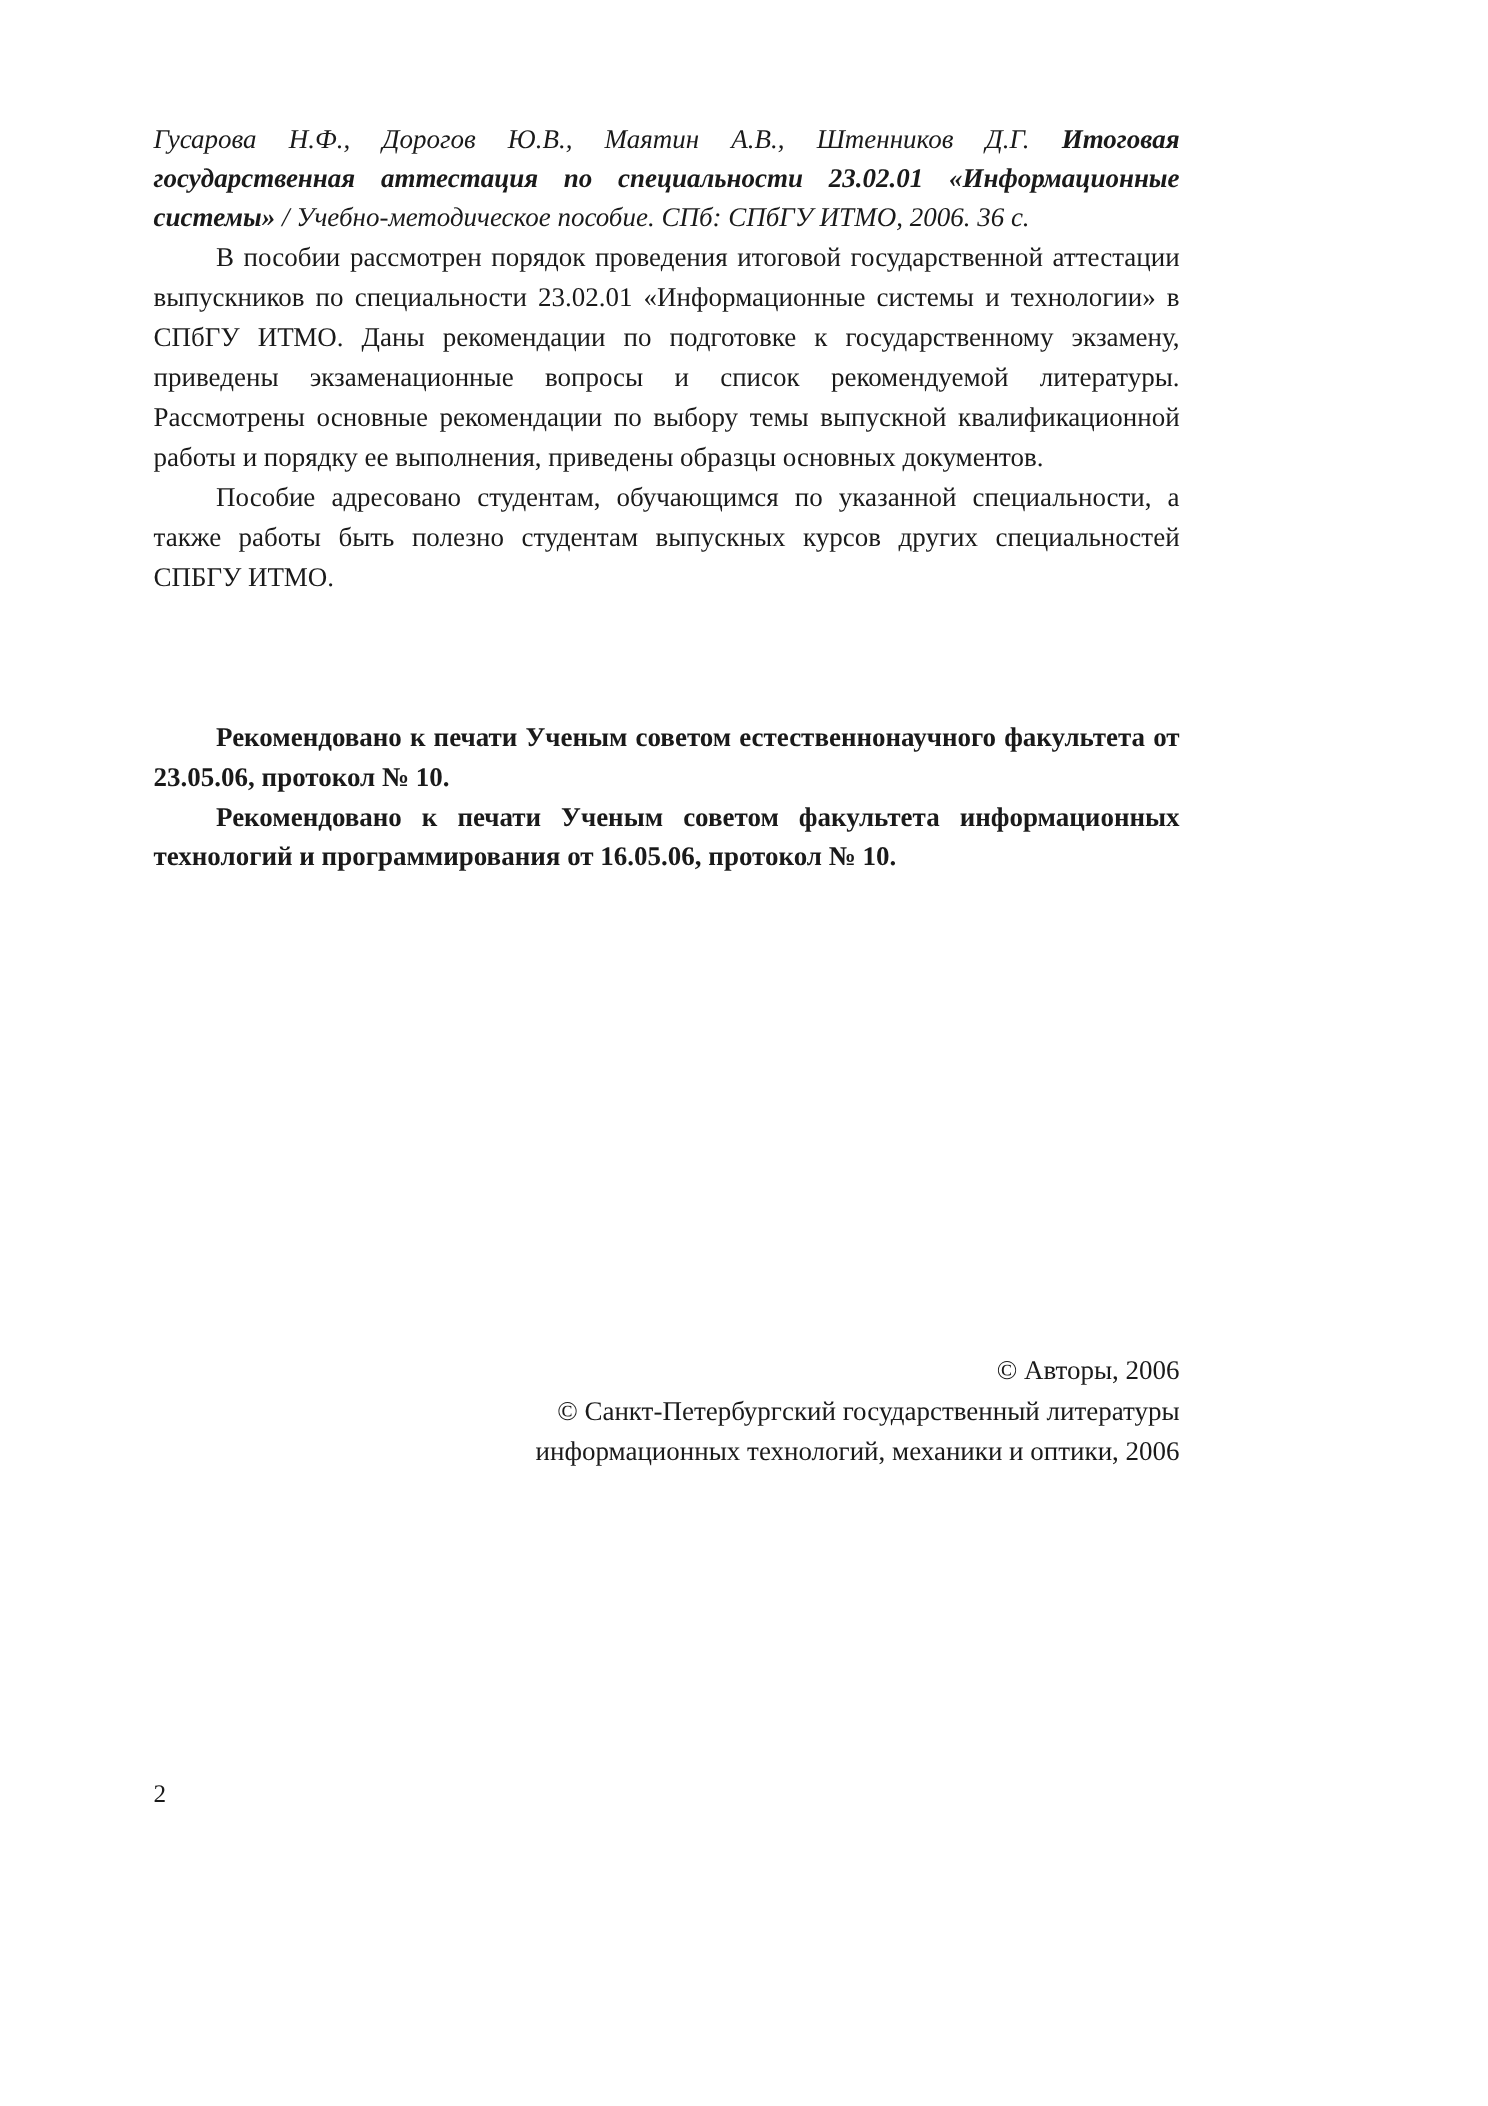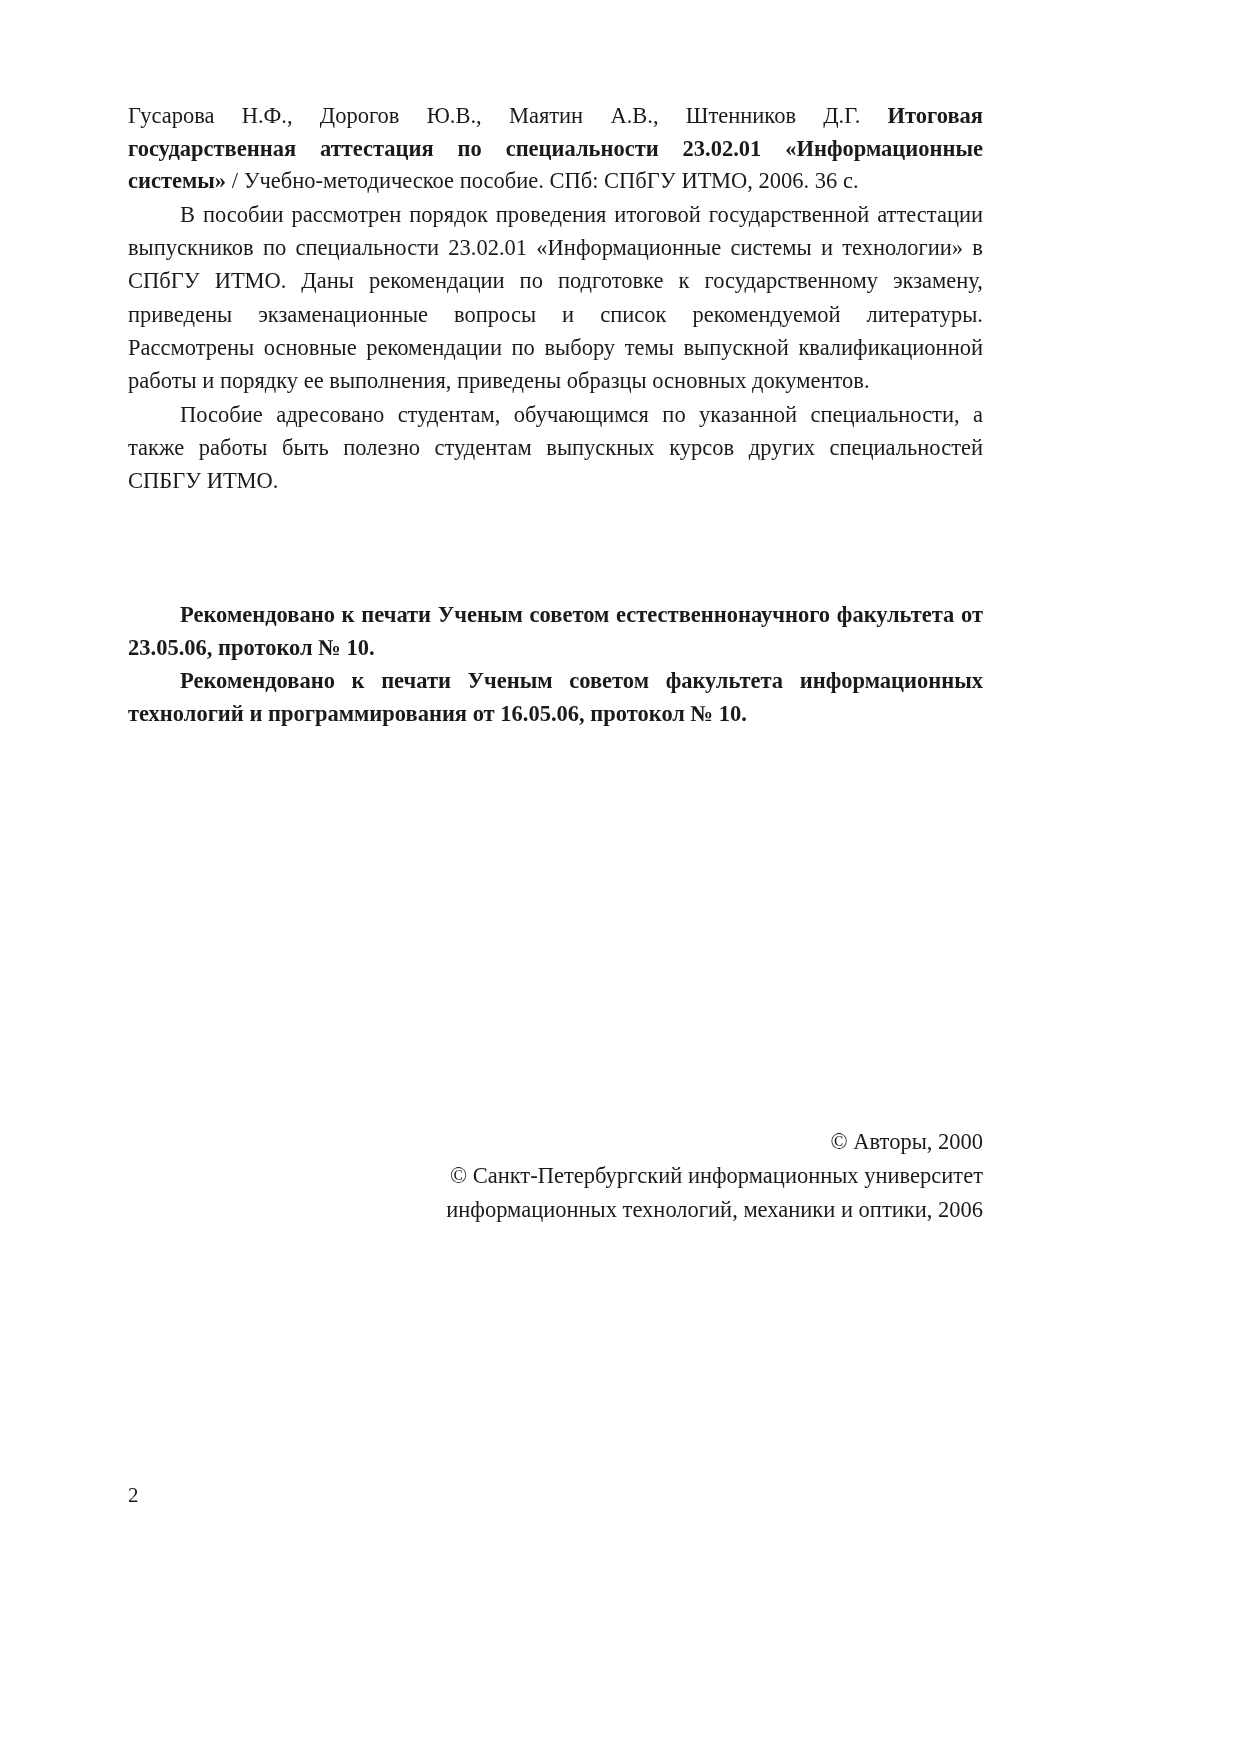--- a/index.html
+++ b/index.html
@@ -22,20 +22,21 @@
     left: 128px;
     top: 100px;
     width: 855px;
   }
   .citation {
     font-size: 22.5px;
     line-height: 1.45;
     text-align: justify;
     text-justify: inter-word;
     margin: 0;
+    font-style: italic;
   }
   .citation b {
     font-weight: bold;
   }
   .block {
   }
   .para {
     font-size: 22.5px;
     line-height: 1.48;
     text-align: justify;
@@ -85,20 +86,20 @@
     </div>
 
     <div class="block-rec">
       <p class="para">Рекомендовано к печати Ученым советом естественнонаучного факультета от 23.05.06, протокол № 10.</p>
       <p class="para">Рекомендовано к печати Ученым советом факультета информационных технологий и программирования от 16.05.06, протокол № 10.</p>
     </div>
 
   </div>
 
   <div class="footer">
-    <div>© Авторы, 2000</div>
-    <div>© Санкт-Петербургский информационных университет</div>
+    <div>© Авторы, 2006</div>
+    <div>© Санкт-Петербургский государственный литературы</div>
     <div>информационных технологий, механики и оптики, 2006</div>
   </div>
 
   <div class="page-number">2</div>
 
 </div>
 
 </body></html>

